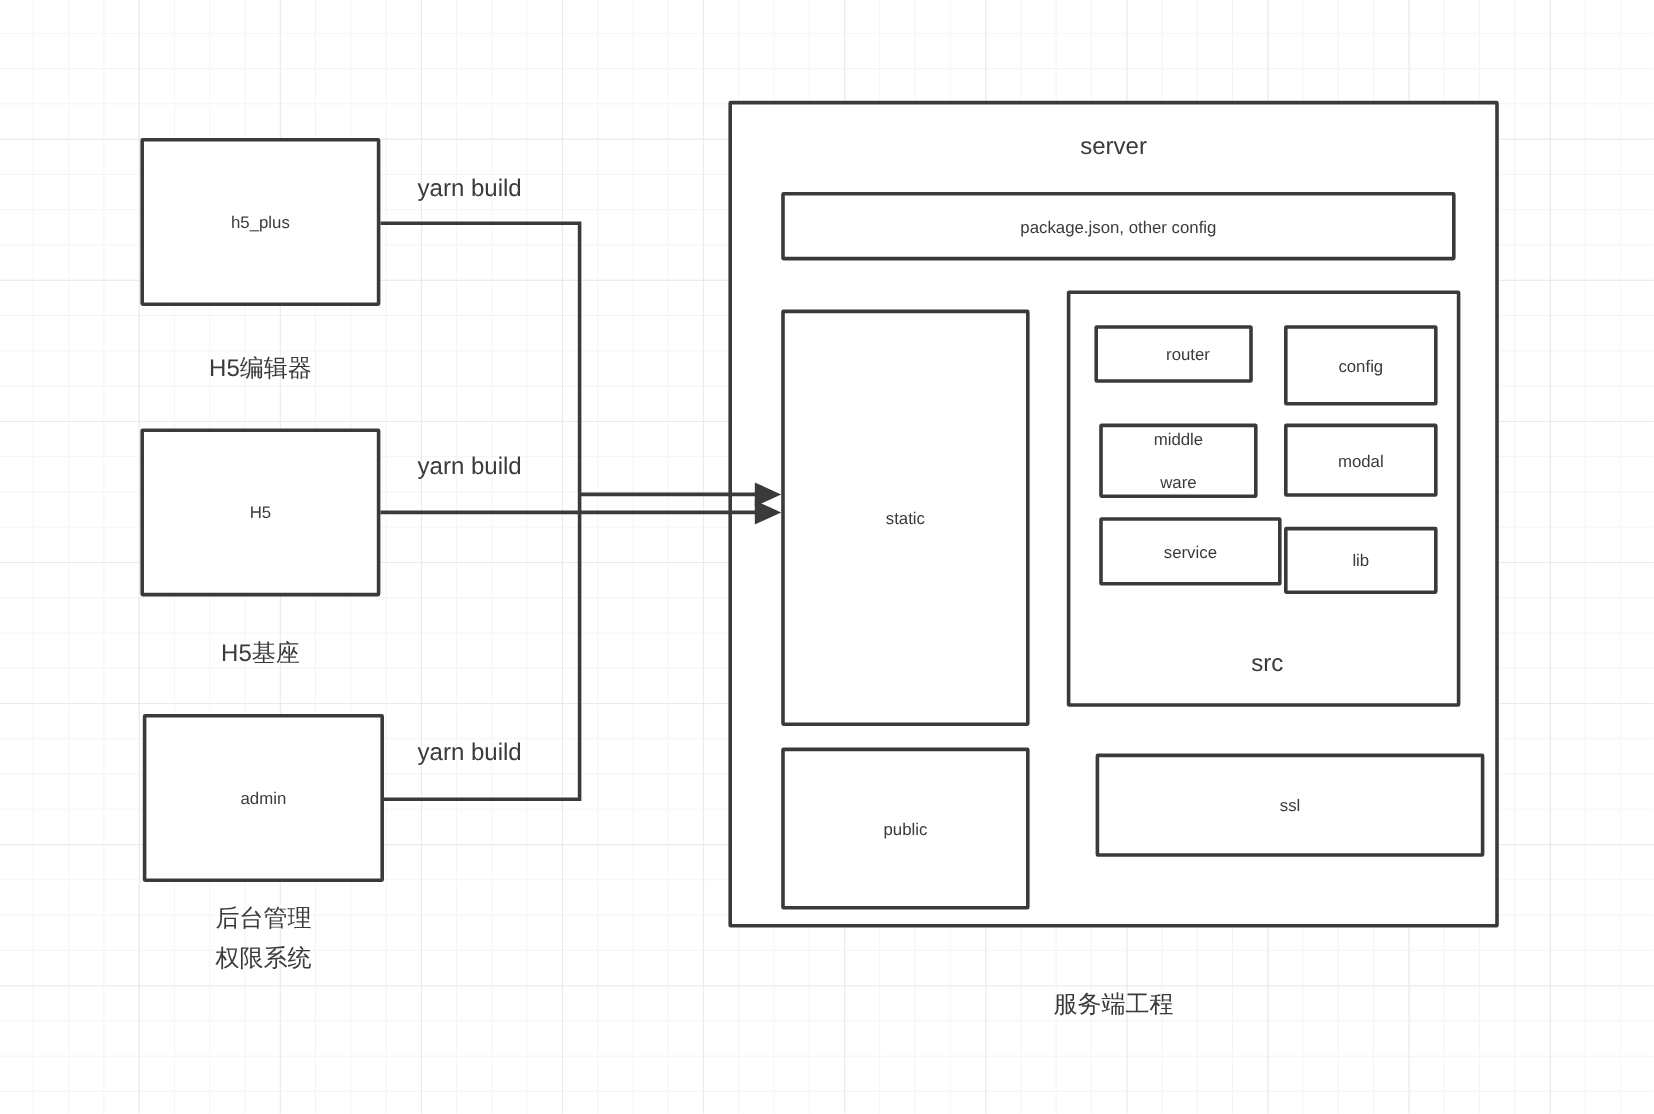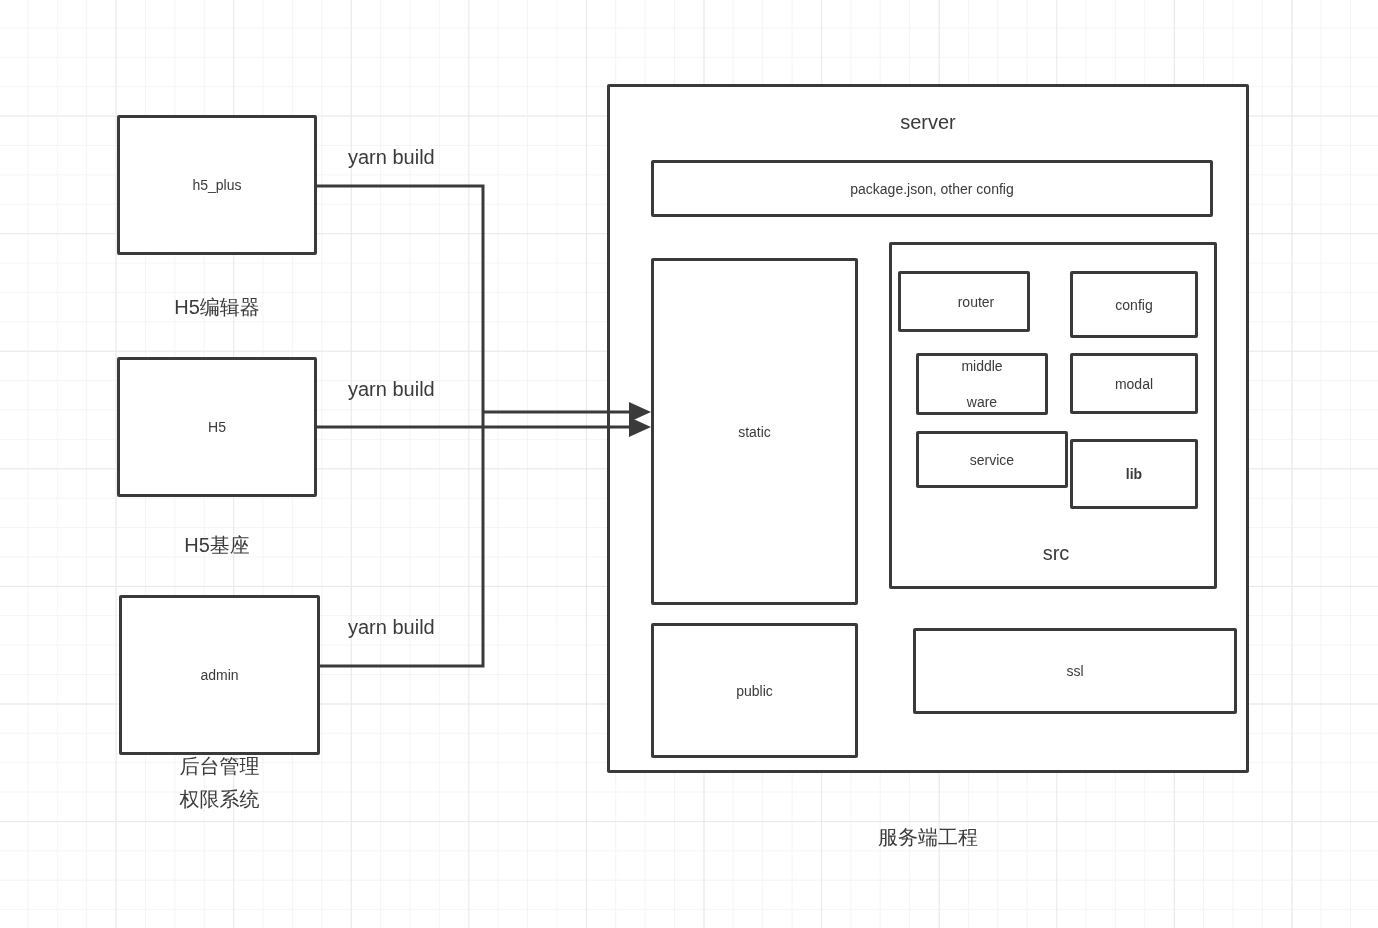--- a/index.html
+++ b/index.html
@@ -87,21 +87,21 @@
   </div>
   <div class="label" style="left:117px; top:292px; width:200px;">H5编辑器</div>
   <div class="label label-left" style="left:348px; top:142px; width:160px;">yarn build</div>
 
   <div class="node" style="left:117px; top:357px; width:200px; height:140px;">
     <span>H5</span>
   </div>
   <div class="label" style="left:117px; top:530px; width:200px;">H5基座</div>
   <div class="label label-left" style="left:348px; top:374px; width:160px;">yarn build</div>
 
-  <div class="node" style="left:119px; top:595px; width:201px; height:160px;">
+  <div class="node" style="left:119px; top:595px; width:201px; height:140px;">
     <span>admin</span>
   </div>
   <div class="label" style="left:119px; top:750px; width:201px; line-height:33px;">
     <div>后台管理</div>
     <div>权限系统</div>
   </div>
   <div class="label label-left" style="left:348px; top:612px; width:160px;">yarn build</div>
 
   <div class="container-node" style="left:607px; top:84px; width:642px; height:689px;">
 
@@ -109,36 +109,36 @@
 
     <div class="node" style="left:41px; top:73px; width:562px; height:57px;">
       <span>package.json, other config</span>
     </div>
 
     <div class="node" style="left:41px; top:155px; width:207px; height:347px;margin-top:16px;">
       <span>static</span>
     </div>
 
     <div class="container-node" style="left:279px; top:155px; width:328px; height:347px;">
-      <div class="node" style="left:6px; top:26px; width:132px; height:61px;padding-left:24px;">
+      <div class="node" style="left:20px; top:26px; width:132px; height:48px;padding-left:24px;">
         <span>router</span>
       </div>
       <div class="node" style="left:178px; top:26px; width:128px; height:67px;">
         <span>config</span>
       </div>
       <div class="node module-wrap" style="left:24px; top:108px; width:132px; height:62px; line-height:36px;">
         <span>middle ware</span>
       </div>
       <div class="node" style="left:178px; top:108px; width:128px; height:61px;">
         <span>modal</span>
       </div>
       <div class="node" style="left:24px; top:186px; width:152px; height:57px;">
         <span>service</span>
       </div>
-      <div class="node" style="left:178px; top:194px; width:128px; height:70px;font-weight:bold;">
+      <div class="node" style="left:178px; top:194px; width:128px; height:56px;">
         <span>lib</span>
       </div>
       <div class="label" style="left:0; top:293px; width:328px;">src</div>
     </div>
 
     <div class="node" style="left:41px; top:536px; width:207px; height:135px;">
       <span>public</span>
     </div>
 
     <div class="node" style="left:281px; top:541px; width:324px; height:86px;margin-left:22px;">

